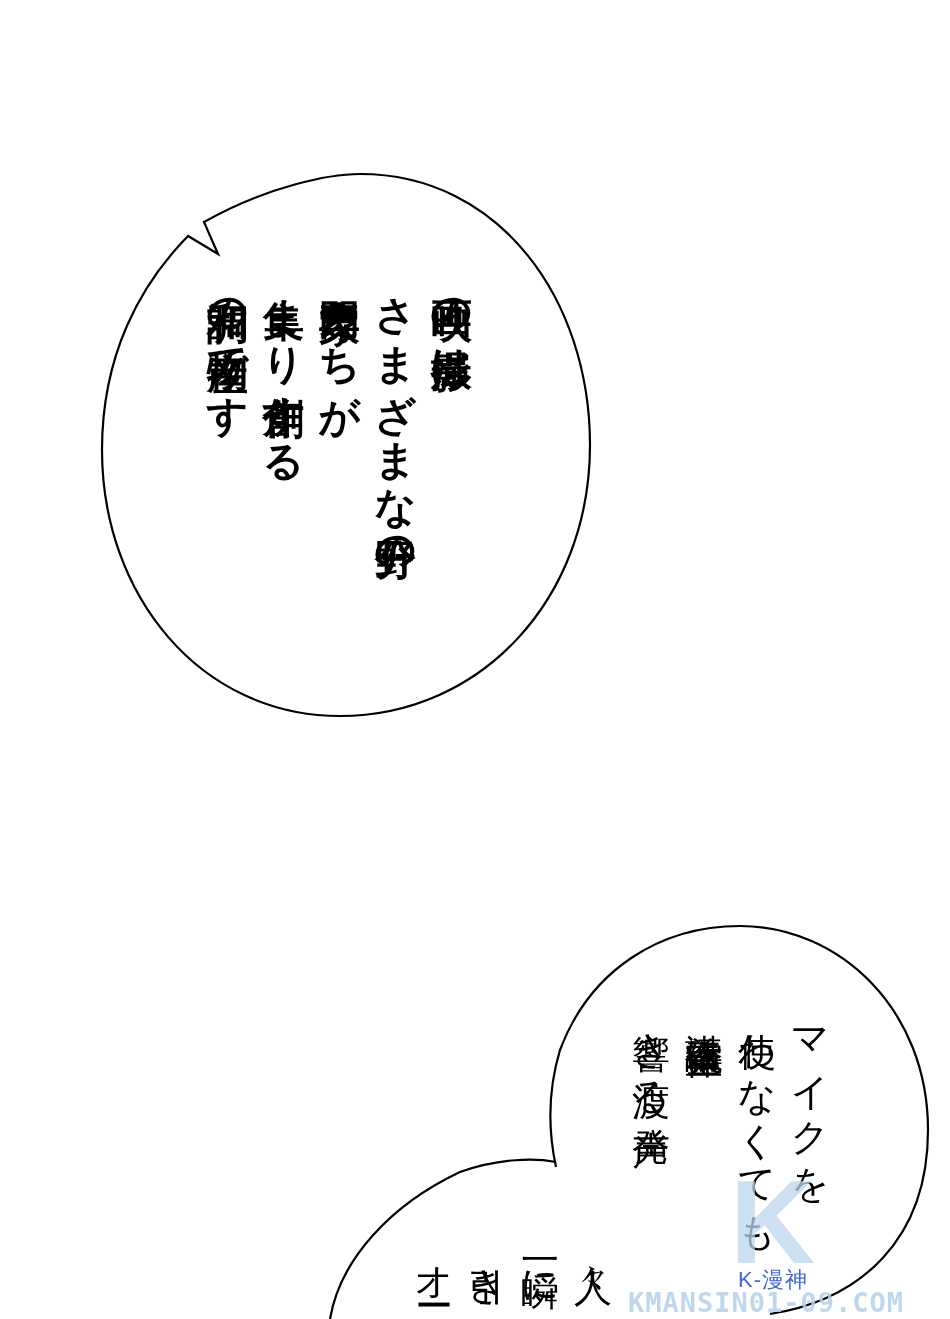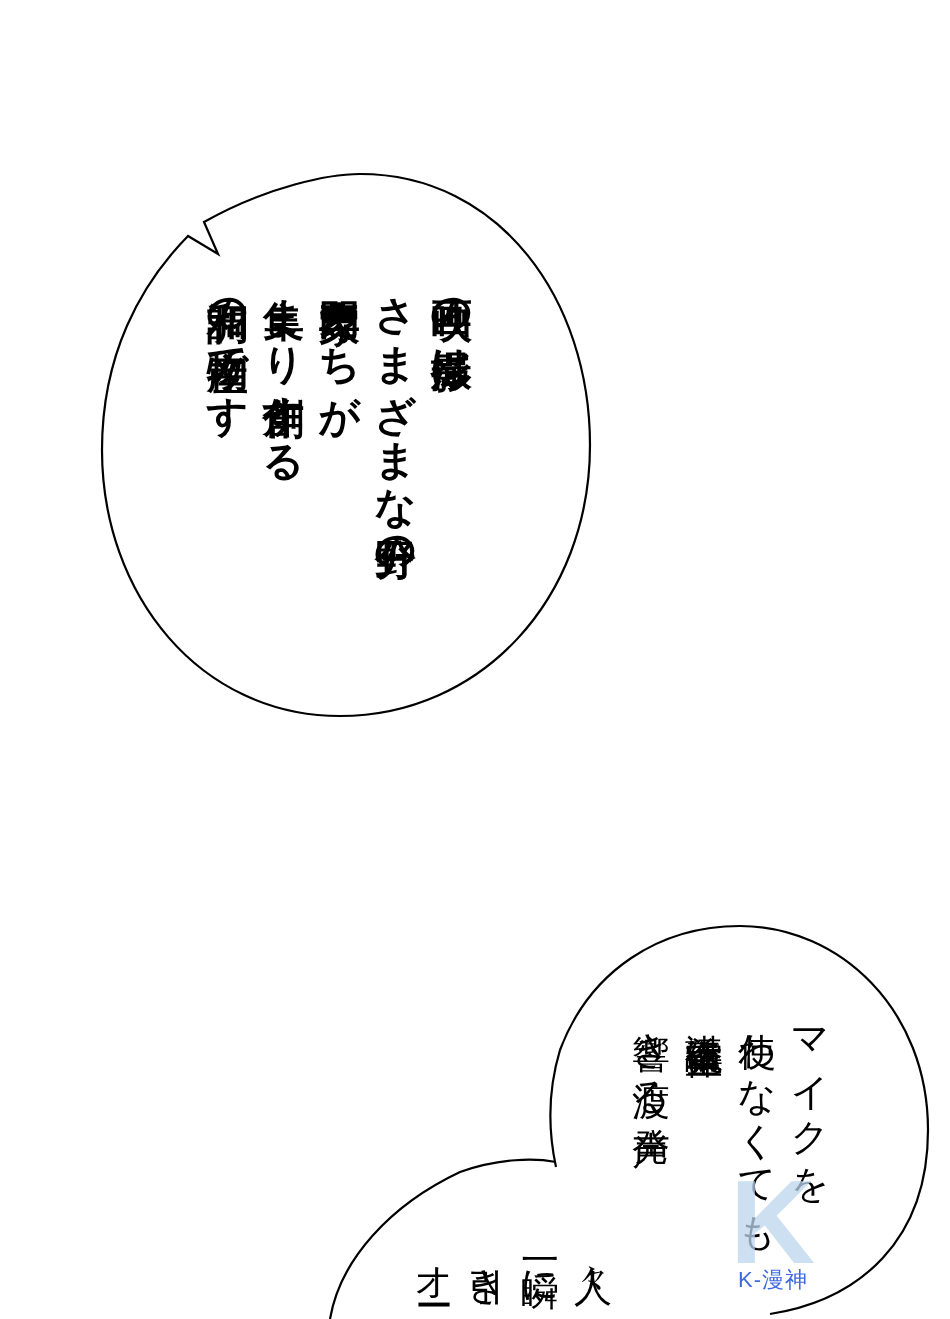--- a/index.html
+++ b/index.html
@@ -155,15 +155,16 @@
   <div class="vtext b3">
     <span class="vcol">人々</span>
     <span class="vcol">一瞬に</span>
     <span class="vcol">引き</span>
     <span class="vcol">オー</span>
   </div>
 
   <div class="watermark">
     <span class="wm-k">K</span>
     <span class="wm-brand">K-漫神</span>
+    <span class="wm-url">KMANSIN01-09.COM</span>
   </div>
 
 </div>
 
 </body></html>

